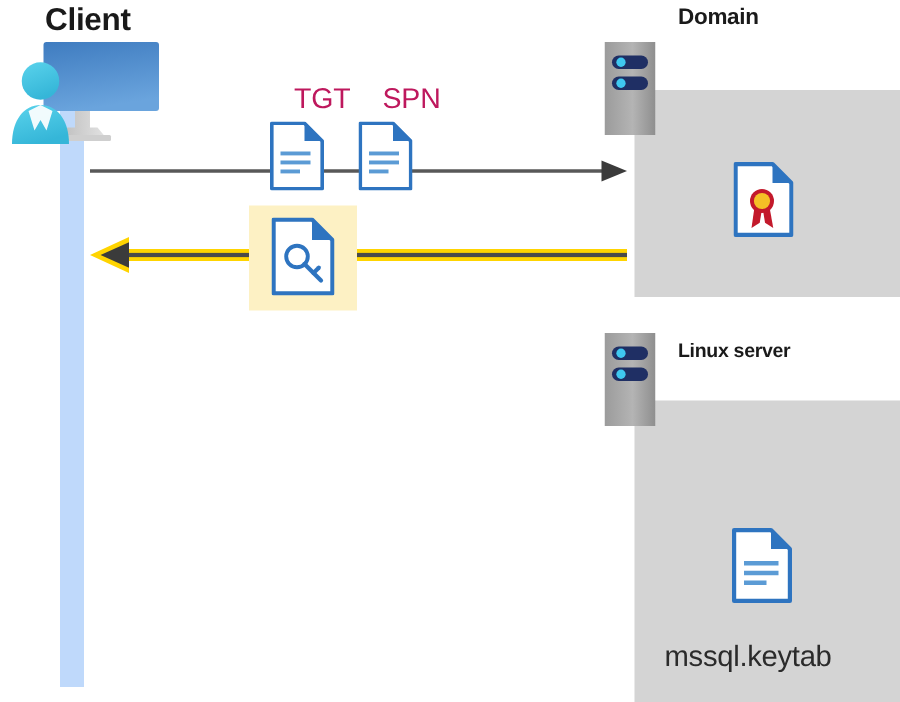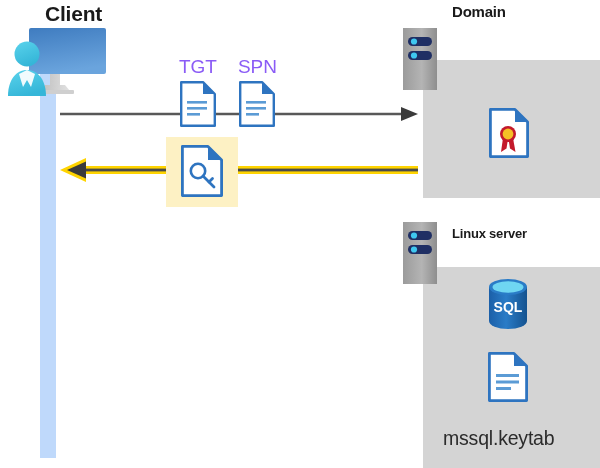--- a/index.html
+++ b/index.html
@@ -22,42 +22,42 @@
   
   .title {
     font-weight: bold;
     color: #1a1a1a;
     letter-spacing: -0.2px;
     line-height: 1.12;
   }
   #client-title {
     left: 30px; top: 2px;
     font-size: 21px;
-    margin-left: 15px;
   }
   #dc-title {
     left: 452px; top: 4px;
     font-size: 15px;
     width: 140px;
   }
   #linux-title {
     left: 452px; top: 227px;
     font-size: 13px;
   }
   #keytab-label {
     left: 443px; top: 415px;
     font-size: 19.5px;
     color: #2b2b2b;
     letter-spacing: -0.2px;
     margin-top: 12px;
   }
   .doc-caption {
     font-size: 19px;
-    color: #8b5cf6;
+    color: #be185d;
     letter-spacing: -0.1px;
+    margin-left: 17px;
   }
   #tgt-caption { left: 179px; top: 56px; }
   #spn-caption { left: 238px; top: 56px; }
 
   
   .panel {
     background: #d4d4d4;
   }
   #dc-panel  { left: 423px; top: 60px;  width: 177px; height: 138px; }
   #linux-panel { left: 423px; top: 267px; width: 177px; height: 201px; }
@@ -243,33 +243,18 @@
   <div class="abs" id="keytab-doc">
     <svg class="icon-svg" viewBox="0 0 40 50" xmlns="http://www.w3.org/2000/svg">
       <path d="M1.4 1.4 H26 L38.6 14 V48.6 H1.4 Z" fill="#ffffff" stroke="#2e74c0" stroke-width="2.8" stroke-linejoin="round"></path>
       <path d="M26 1.4 L38.6 14 H26 Z" fill="#2e74c0"></path>
       <rect x="8" y="22" width="23" height="3" fill="#5b9bd5"></rect>
       <rect x="8" y="28.5" width="23" height="3" fill="#5b9bd5"></rect>
       <rect x="8" y="35" width="15" height="3" fill="#5b9bd5"></rect>
     </svg>
   </div>
 
-  <div class="abs" id="sql-icon">
-    <svg class="icon-svg" viewBox="0 0 46 52" xmlns="http://www.w3.org/2000/svg">
-      <defs>
-        <linearGradient id="cylGrad" x1="0" y1="0" x2="1" y2="0">
-          <stop offset="0%" stop-color="#1b5fa8"></stop>
-          <stop offset="45%" stop-color="#2a7cc7"></stop>
-          <stop offset="100%" stop-color="#14528f"></stop>
-        </linearGradient>
-      </defs>
-      <path d="M4 9 h38 v34 a19 8 0 0 1 -38 0 z" fill="url(#cylGrad)"></path>
-      <ellipse cx="23" cy="9" rx="19" ry="8" fill="#2a7cc7"></ellipse>
-      <ellipse cx="23" cy="9" rx="15.5" ry="5.8" fill="#6fd6f2"></ellipse>
-      <text x="23" y="34" text-anchor="middle" fill="#ffffff" font-family="Liberation Sans, sans-serif" font-size="14" font-weight="bold">SQL</text>
-    </svg>
-  </div>
 
   <div class="abs doc-caption" id="tgt-caption">TGT</div>
   <div class="abs doc-caption" id="spn-caption">SPN</div>
   <div class="abs" id="keytab-label">mssql.keytab</div>
 
 </div>
 
 </body></html>

